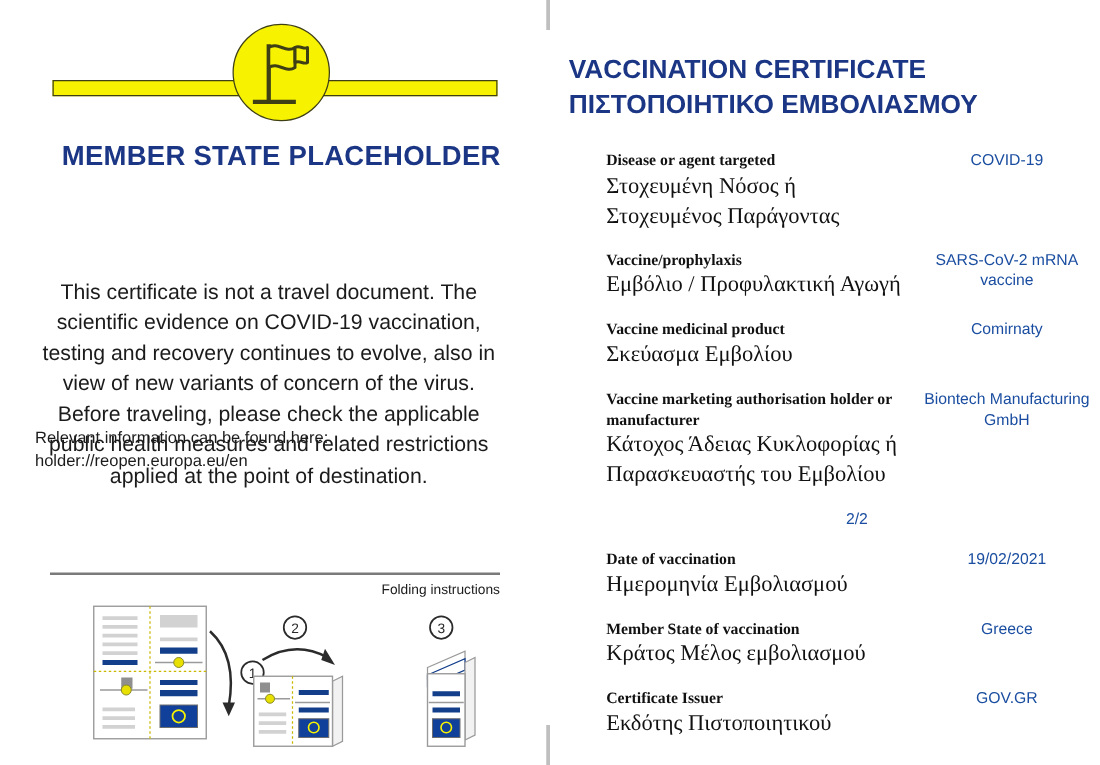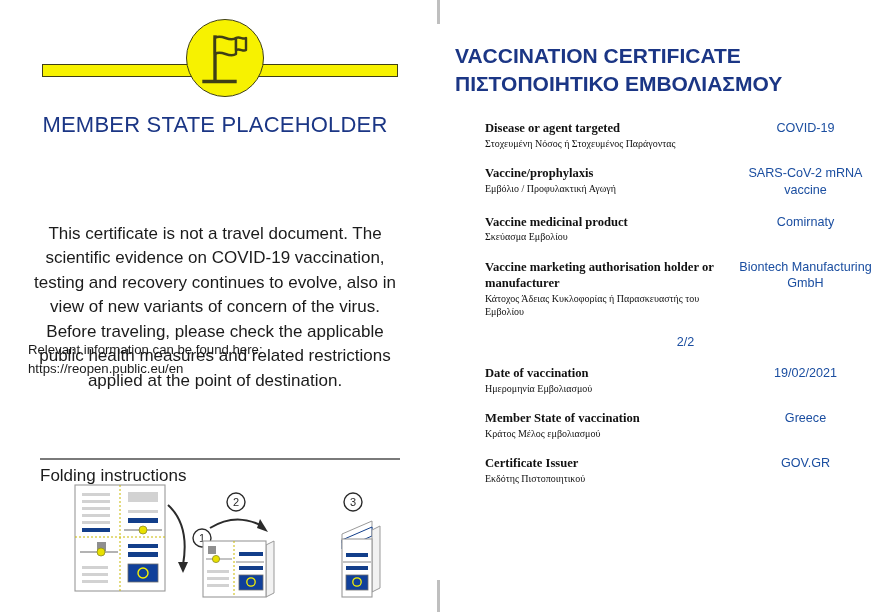--- a/index.html
+++ b/index.html
@@ -54,25 +54,25 @@
     border: 1.6px solid #3f3f16;
   }
   #emblem-flag {
     position: absolute;
     left: 186px; top: 11px;
     width: 78px; height: 78px;
   }
 
   #member-state-title {
     position: absolute;
-    left: 0; top: 112px;
+    left: 10px; top: 112px;
     width: 430px;
     text-align: center;
     font-size: 22px;
-    font-weight: normal;
+    font-weight: bold;
     color: #1b3685;
     letter-spacing: 0.2px;
   }
 
   #disclaimer {
     position: absolute;
     left: 28px; top: 222px;
     width: 374px;
     text-align: center;
     font-size: 17px;
@@ -91,22 +91,22 @@
   #fold-divider {
     position: absolute;
     left: 40px; top: 458px;
     width: 360px; height: 1.6px;
     background: #7a7a7a;
   }
   #fold-heading {
     position: absolute;
     left: 40px; top: 466px;
     width: 360px;
-    text-align: left;
-    font-size: 17px;
+    text-align: right;
+    font-size: 11px;
     color: #1b1b1b;
   }
 
   #fold-figs {
     position: absolute;
     left: 40px; top: 480px;
     width: 370px; height: 120px;
   }
 
   
@@ -143,21 +143,21 @@
     flex: 0 0 240px;
     font-family: Liberation Serif, serif;
   }
   .field-en {
     font-size: 12.6px;
     font-weight: bold;
     color: #111111;
     line-height: 1.33;
   }
   .field-el {
-    font-size: 10px;
+    font-size: 18px;
     font-weight: normal;
     color: #111111;
     line-height: 1.33;
   }
   .field-value {
     flex: 1 1 auto;
     text-align: center;
     font-size: 12.6px;
     color: #1b4ea0;
     line-height: 1.33;
@@ -184,21 +184,21 @@
         <path d="M50 19 C 54 17, 57 21, 60 19 L 60 31 C 57 33, 54 29, 50 31 Z" fill="#f7f200" stroke="#3f3f16" stroke-width="2.4" stroke-linejoin="round"></path>
       </svg>
     </div>
 
     <div id="member-state-title">MEMBER STATE PLACEHOLDER</div>
 
     <div id="disclaimer">This certificate is not a travel document. The scientific evidence on COVID-19 vaccination, testing and recovery continues to evolve, also in view of new variants of concern of the virus. Before traveling, please check the applicable public health measures and related restrictions applied at the point of destination.</div>
 
     <div id="relevant-block">
       <div>Relevant information can be found here:</div>
-      <div>https://reopen.public.eu/en</div>
+      <div>holder://reopen.europa.eu/en</div>
     </div>
 
     <div id="fold-divider"></div>
     <div id="fold-heading">Folding instructions</div>
 
     <svg id="fold-figs" viewBox="0 0 370 120">
 
       <g>
         <rect x="35" y="5" width="90" height="106" fill="#ffffff" stroke="#9a9a9a" stroke-width="1.1"></rect>
 

